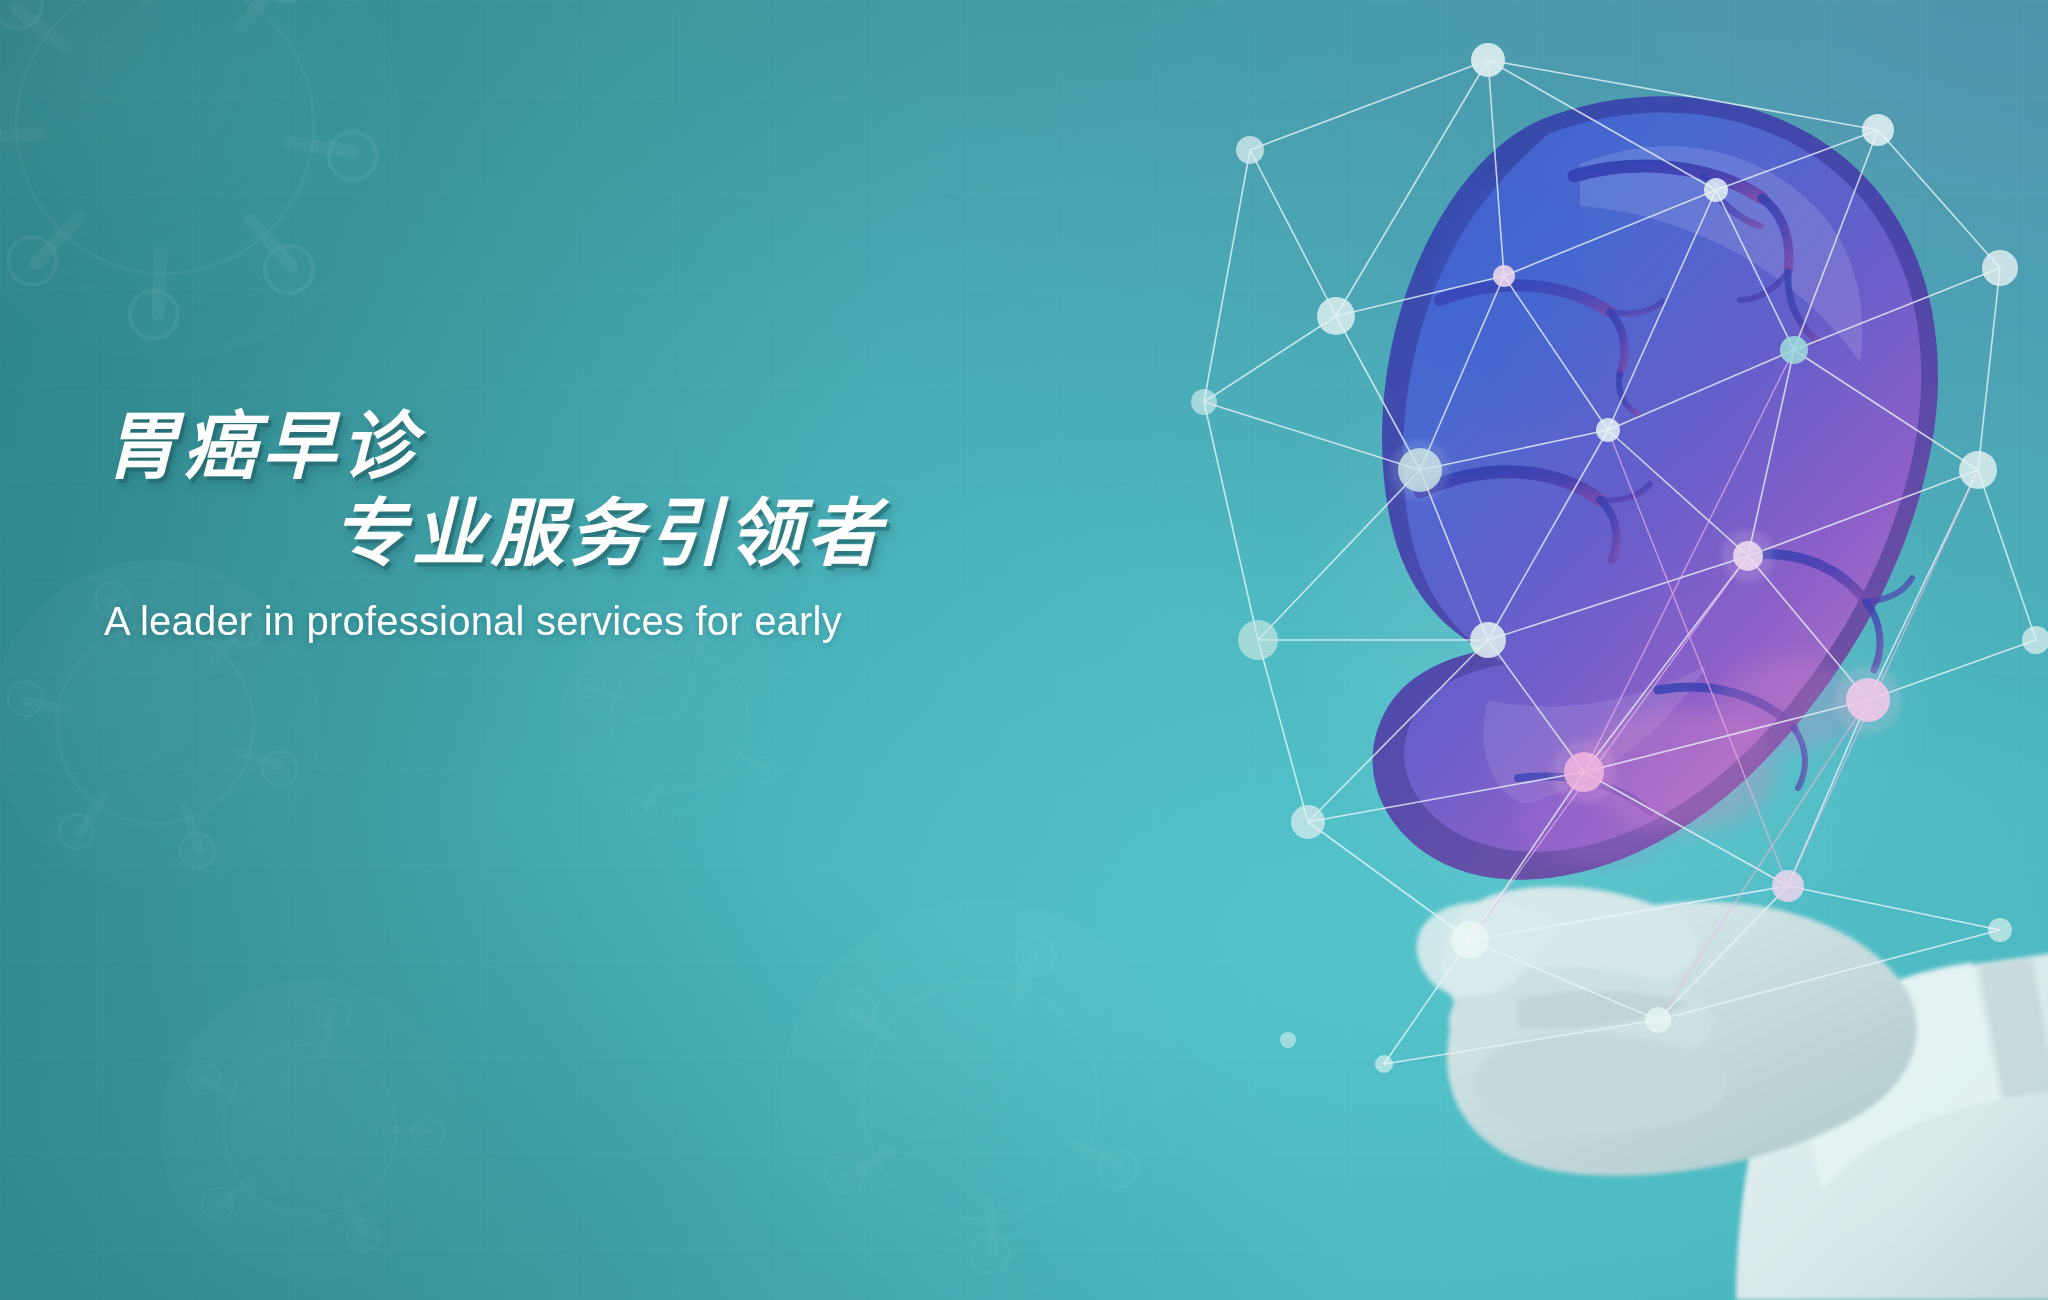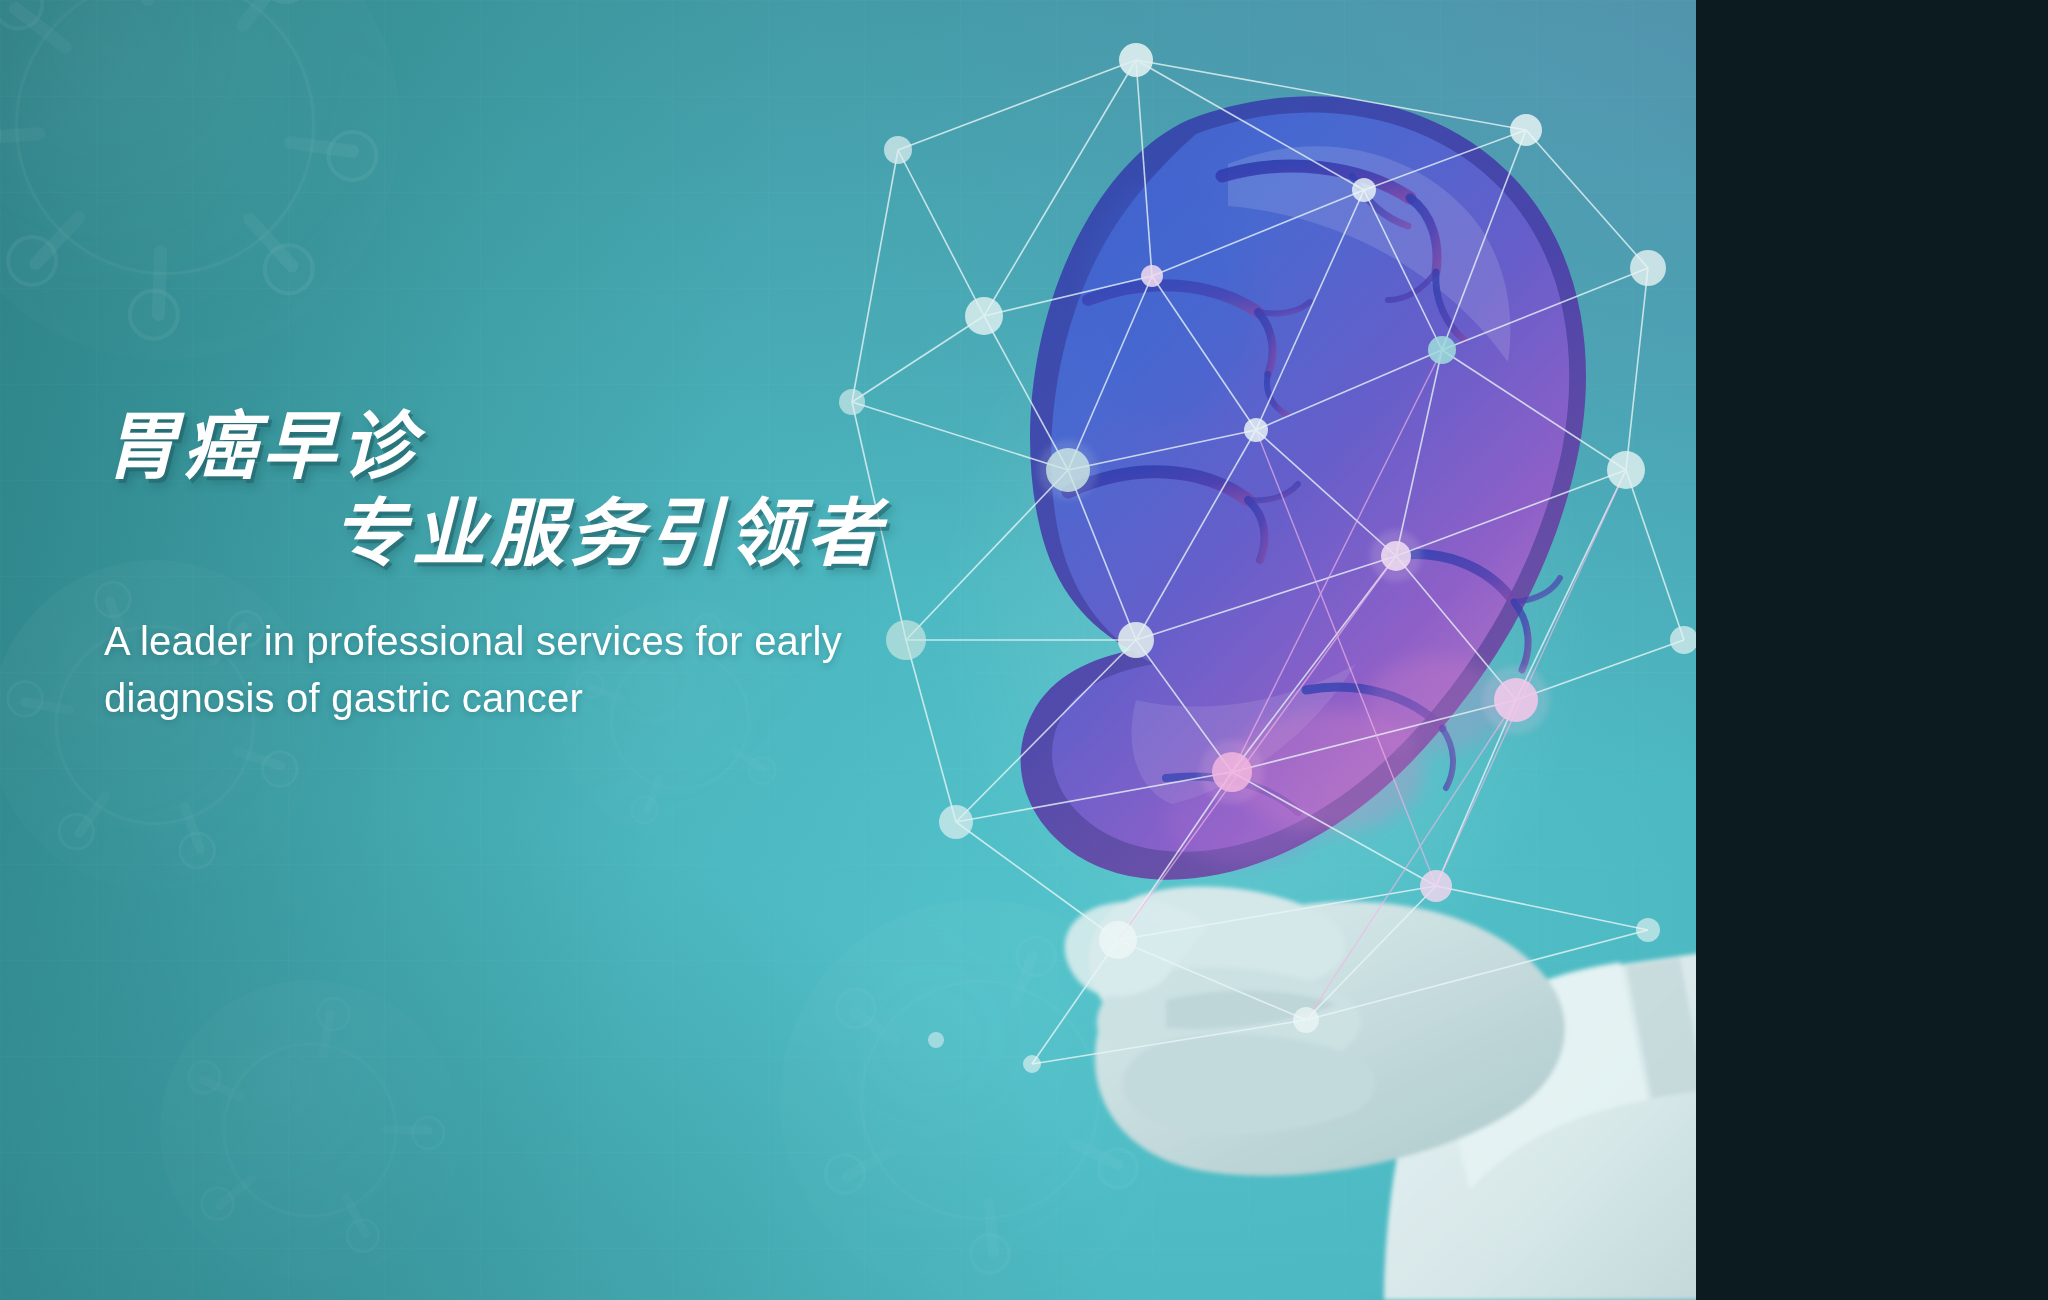--- a/index.html
+++ b/index.html
@@ -1,21 +1,21 @@
 <!DOCTYPE html>
 <html lang="zh-CN"><head>
 <meta charset="utf-8">
 <title>Hero Banner</title>
 <style>
   html,body{margin:0;padding:0;background:#0b1b1f;}
   *{box-sizing:border-box;}
 
   .stage{
     position:relative;
-    width:1696px;
+    width:2048px;
     height:1300px;
     overflow:hidden;
     font-family:"Liberation Sans","DejaVu Sans",sans-serif;
     background:#0f766e;
   }
 
   
   .bg-base{
     position:absolute; inset:0;
     background:
@@ -107,21 +107,21 @@
     letter-spacing:5px;
     margin:0;
     text-shadow:
       3px 4px 0 rgba(33,96,104,0.55),
       5px 7px 10px rgba(20,72,80,0.30);
     white-space:nowrap;
   }
   .headline .l2{ display:block;text-align:center; }
 
   .subhead{
-    margin:36px 0 0 0;
+    margin:16px 0 0 0;
     color:#ffffff;
     font-size:40px;
     line-height:1.42;
     font-weight:400;
     letter-spacing:0.2px;
     text-shadow:0 2px 6px rgba(18,70,78,0.30);
     max-width:1000px;
   }
   .subhead .s2{ display:block; }
 
@@ -428,18 +428,17 @@
     </svg>
   </div>
 
   <div class="copy">
     <h1 class="headline">
       <span>胃癌早诊</span>
       <span class="l2">专业服务引领者</span>
     </h1>
     <p class="subhead">
       <span>A leader in professional services for early</span>
-      <span class="s2">diagnosis of gastric cancer</span>
     </p>
   </div>
 
   <div class="bg-vignette"></div>
 </div>
 
 </body></html>

